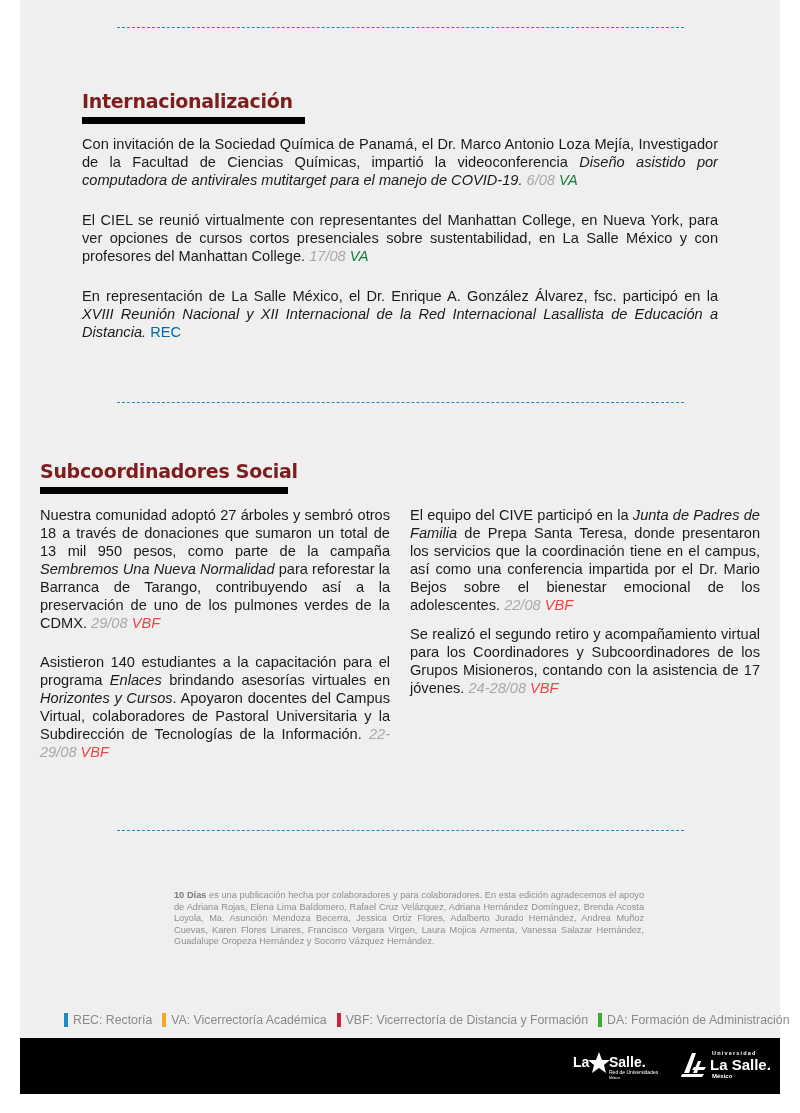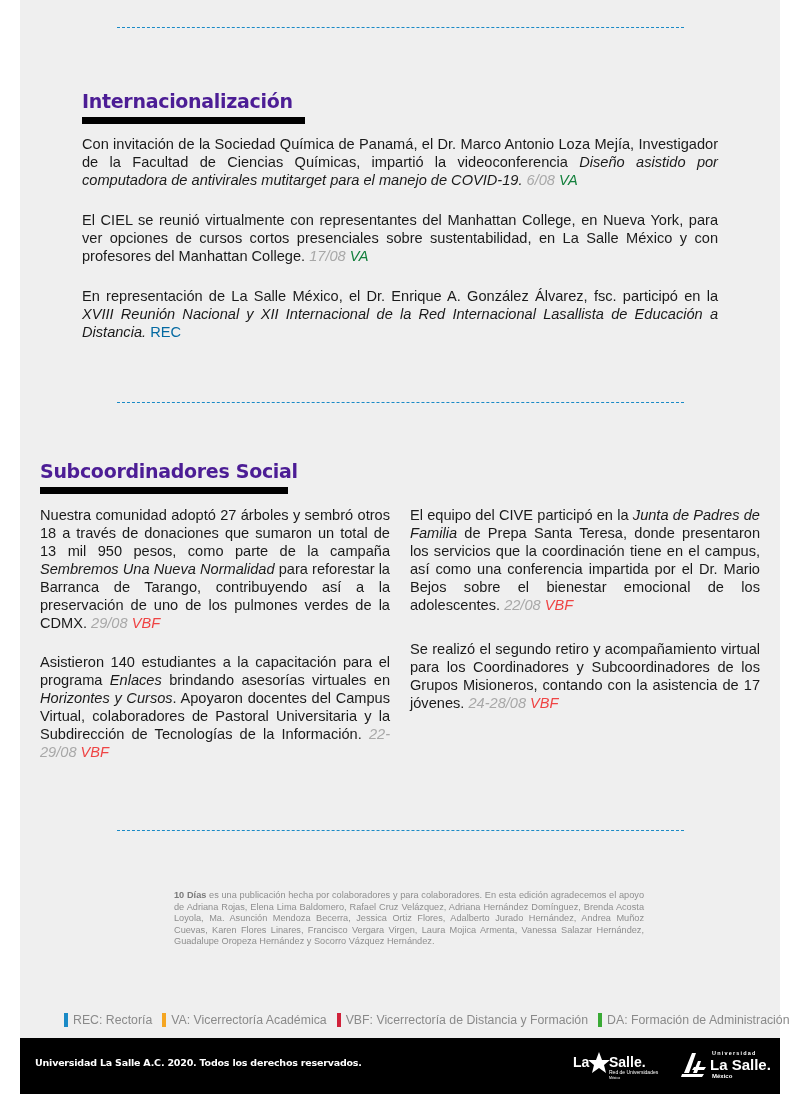--- a/index.html
+++ b/index.html
@@ -1,19 +1,19 @@
 <!DOCTYPE html>
 <html><head>
   <meta charset="utf-8">
   <style>
     html, body { margin: 0; padding: 0; background: #ffffff; }
     body { width: 800px; height: 1113px; position: relative; overflow: hidden; font-family: "Liberation Sans", sans-serif; }
     .panel { position: absolute; left: 20px; top: 0; width: 760px; height: 1038px; background: #efefef; }
     .divider { position: absolute; left: 117px; width: 567px; height: 0; border-top: 1px dashed #1a8ac6; }
-    .sec-title { position: absolute; font-family: "DejaVu Sans", sans-serif; font-weight: bold; color: #4c1d95; font-size: 19px; letter-spacing: -0.3px; margin: 0; }
+    .sec-title { position: absolute; font-family: "DejaVu Sans", sans-serif; font-weight: bold; color: #7f1d1d; font-size: 19px; letter-spacing: -0.3px; margin: 0; }
     .sec-bar { position: absolute; height: 7px; background: #000; }
     .p { position: absolute; font-family: "Liberation Sans", sans-serif; font-size: 14.6px; line-height: 18px; color: #1a1a1a; text-align: justify; margin: 0; }
     .p i { font-style: italic; }
     .date { color: #a8a8a8; font-style: italic; }
     .tag-va { color: #15803d; font-style: italic; }
     .tag-rec { color: #0369a1; }
     .tag-vbf { color: #ef4444; font-style: italic; }
     .credits { position: absolute; left: 166px; top: 882px; width: 470px; font-size: 9.2px; line-height: 11.5px; color: #8e8e8e; text-align: justify; margin: 8px; }
     .credits b { font-weight: bold; color: #7a7a7a; }
     .legend { position: absolute; left: 64px; top: 1013px; display: flex; align-items: center; font-size: 12.3px; color: #8a8a8a; white-space: nowrap; }
@@ -44,21 +44,21 @@
 
 <h2 class="sec-title" style="left:40px;top:460px">Subcoordinadores Social</h2>
 <div class="sec-bar" style="left:40px;top:487px;width:248px"></div>
 
 <p class="p" style="left:40px;top:506px;width:350px"><span>Nuestra comunidad adoptó 27 árboles y sembró otros 18 a través de donaciones que sumaron un total de 13 mil 950 pesos, como parte de la campaña </span><i>Sembremos Una Nueva Normalidad</i><span> para reforestar la Barranca de Tarango, contribuyendo así a la preservación de uno de los pulmones verdes de la CDMX. </span><span class="date">29/08</span> <span class="tag-vbf">VBF</span></p>
 
 <p class="p" style="left:40px;top:653px;width:350px"><span>Asistieron 140 estudiantes a la capacitación para el programa </span><i>Enlaces</i><span> brindando asesorías virtuales en </span><i>Horizontes y Cursos</i><span>. Apoyaron docentes del Campus Virtual, colaboradores de Pastoral Universitaria y la Subdirección de Tecnologías de la Información. </span><span class="date">22-29/08</span> <span class="tag-vbf">VBF</span></p>
 
 <p class="p" style="left:410px;top:506px;width:350px"><span>El equipo del CIVE participó en la </span><i>Junta de Padres de Familia</i><span> de Prepa Santa Teresa, donde presentaron los servicios que la coordinación tiene en el campus, así como una conferencia impartida por el Dr. Mario Bejos sobre el bienestar emocional de los adolescentes. </span><span class="date">22/08</span> <span class="tag-vbf">VBF</span></p>
 
-<p class="p" style="left:410px;top:640px;width:350px"><span>Se realizó el segundo retiro y acompañamiento virtual para los Coordinadores y Subcoordinadores de los Grupos Misioneros, contando con la asistencia de 17 jóvenes. </span><span class="date">24-28/08</span> <span class="tag-vbf">VBF</span></p>
+<p class="p" style="left:410px;top:625px;width:350px"><span>Se realizó el segundo retiro y acompañamiento virtual para los Coordinadores y Subcoordinadores de los Grupos Misioneros, contando con la asistencia de 17 jóvenes. </span><span class="date">24-28/08</span> <span class="tag-vbf">VBF</span></p>
 
 <div class="divider" style="top:830px"></div>
 
 <p class="credits"><b>10 Días</b><span> es una publicación hecha por colaboradores y para colaboradores. En esta edición agradecemos el apoyo de Adriana Rojas, Elena Lima Baldomero, Rafael Cruz Velázquez, Adriana Hernández Domínguez, Brenda Acosta Loyola, Ma. Asunción Mendoza Becerra, Jessica Ortiz Flores, Adalberto Jurado Hernández, Andrea Muñoz Cuevas, Karen Flores Linares, Francisco Vergara Virgen, Laura Mojica Armenta, Vanessa Salazar Hernández, Guadalupe Oropeza Hernández y Socorro Vázquez Hernández.</span></p>
 
 <div class="legend">
   <div class="legend-item">
     <span class="legend-swatch" style="background:#1a8ac6"></span>
     <span>REC: Rectoría</span>
   </div>
@@ -70,21 +70,20 @@
     <span class="legend-swatch" style="background:#d0213a"></span>
     <span>VBF: Vicerrectoría de Distancia y Formación</span>
   </div>
   <div class="legend-item">
     <span class="legend-swatch" style="background:#3aaa35"></span>
     <span>DA: Formación de Administración</span>
   </div>
 </div>
 
 <div class="footer">
-  <span class="footer-text">Universidad La Salle A.C. 2020. Todos los derechos reservados.</span>
 
   <svg class="logo1" viewBox="0 0 100 34">
     <text x="0" y="20" fill="#fff" font-family="Liberation Sans, sans-serif" font-weight="bold" font-size="14">La</text>
     <polygon points="26,5 29,13 37,13 31,18 33,26 26,21 19,26 21,18 15,13 23,13" fill="#fff"></polygon>
     <text x="36" y="20" fill="#fff" font-family="Liberation Sans, sans-serif" font-weight="bold" font-size="14">Salle.</text>
     <text x="36" y="27" fill="#fff" font-family="Liberation Sans, sans-serif" font-size="5">Red de Universidades</text>
     <text x="36" y="32" fill="#fff" font-family="Liberation Sans, sans-serif" font-size="3.5">México</text>
   </svg>
 
   <svg class="logo2" viewBox="0 0 95 34">

